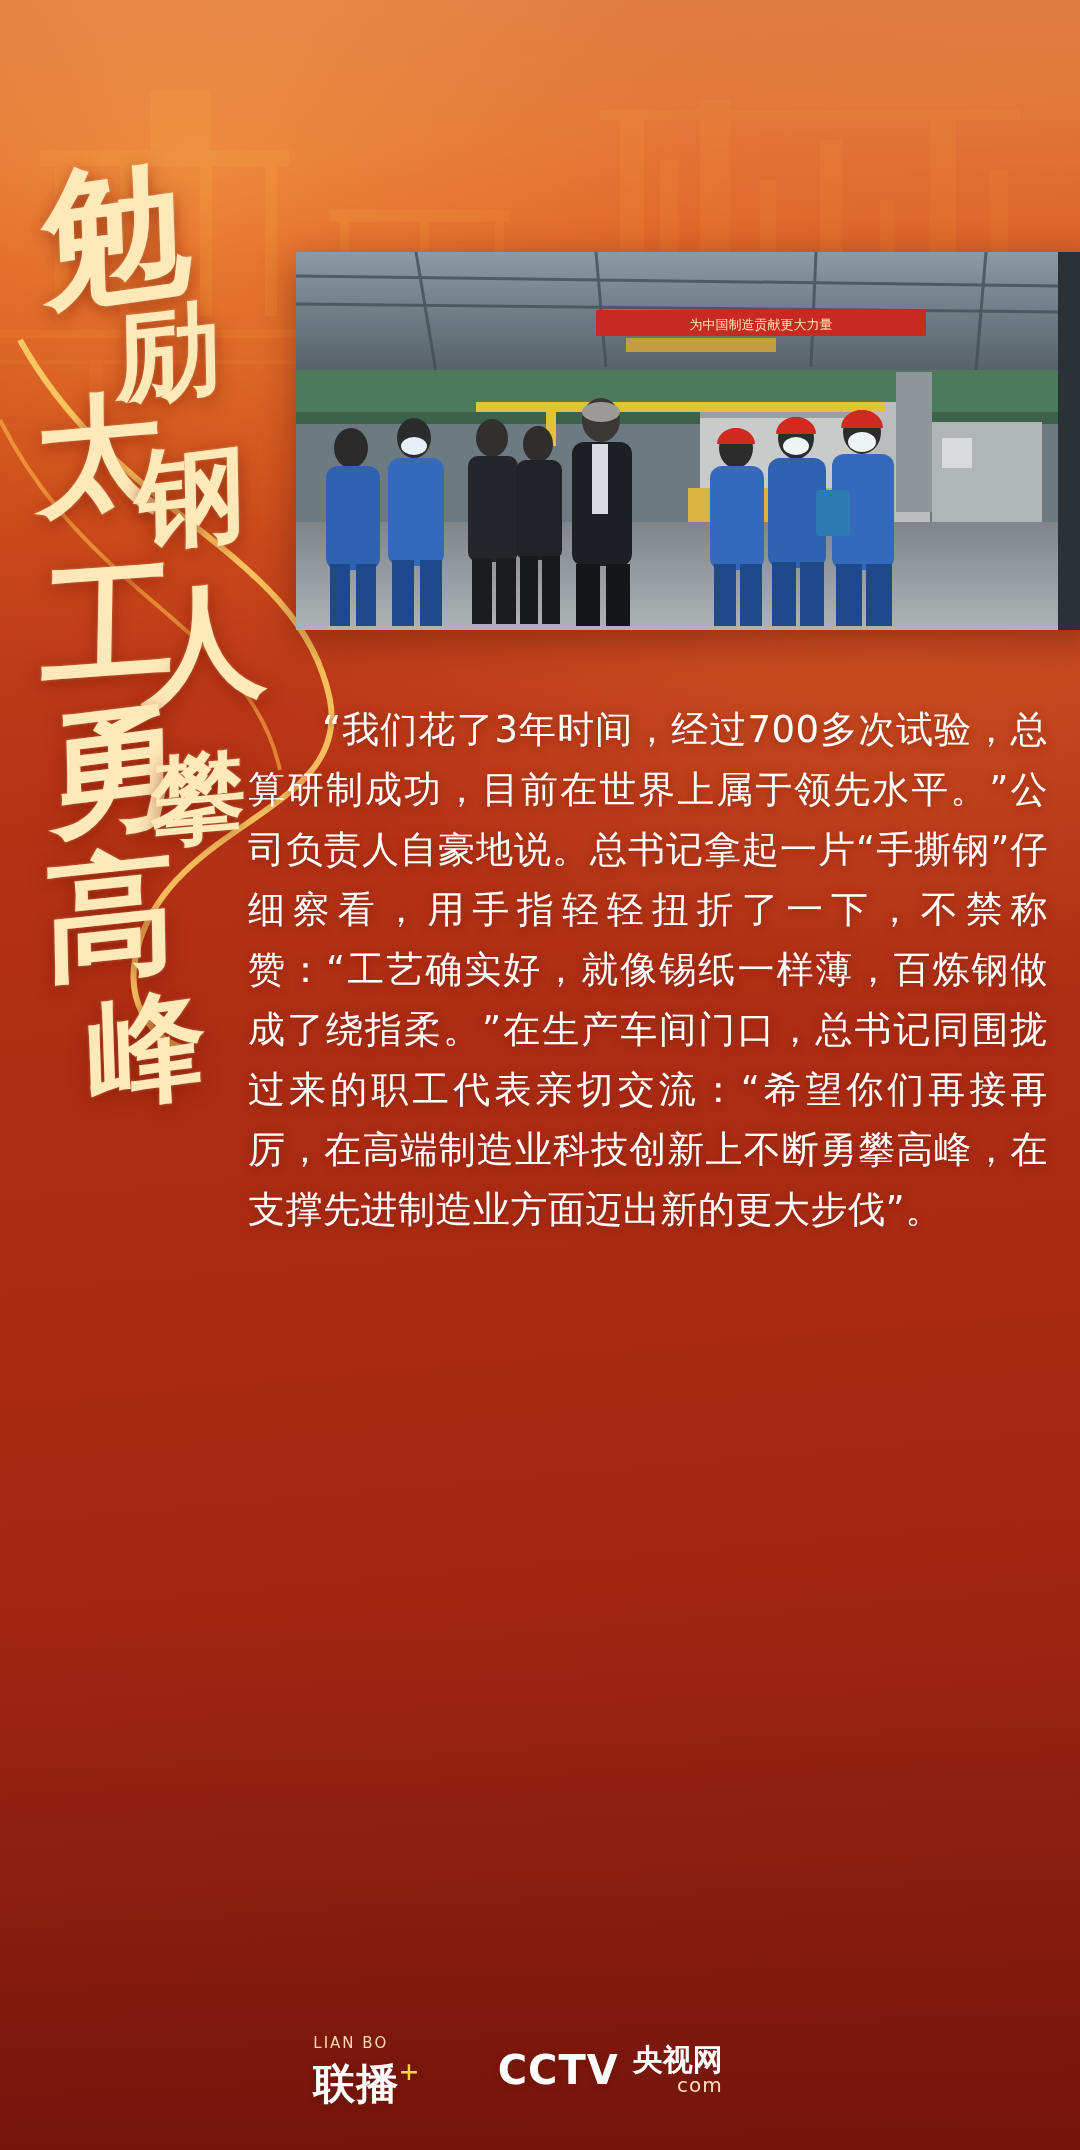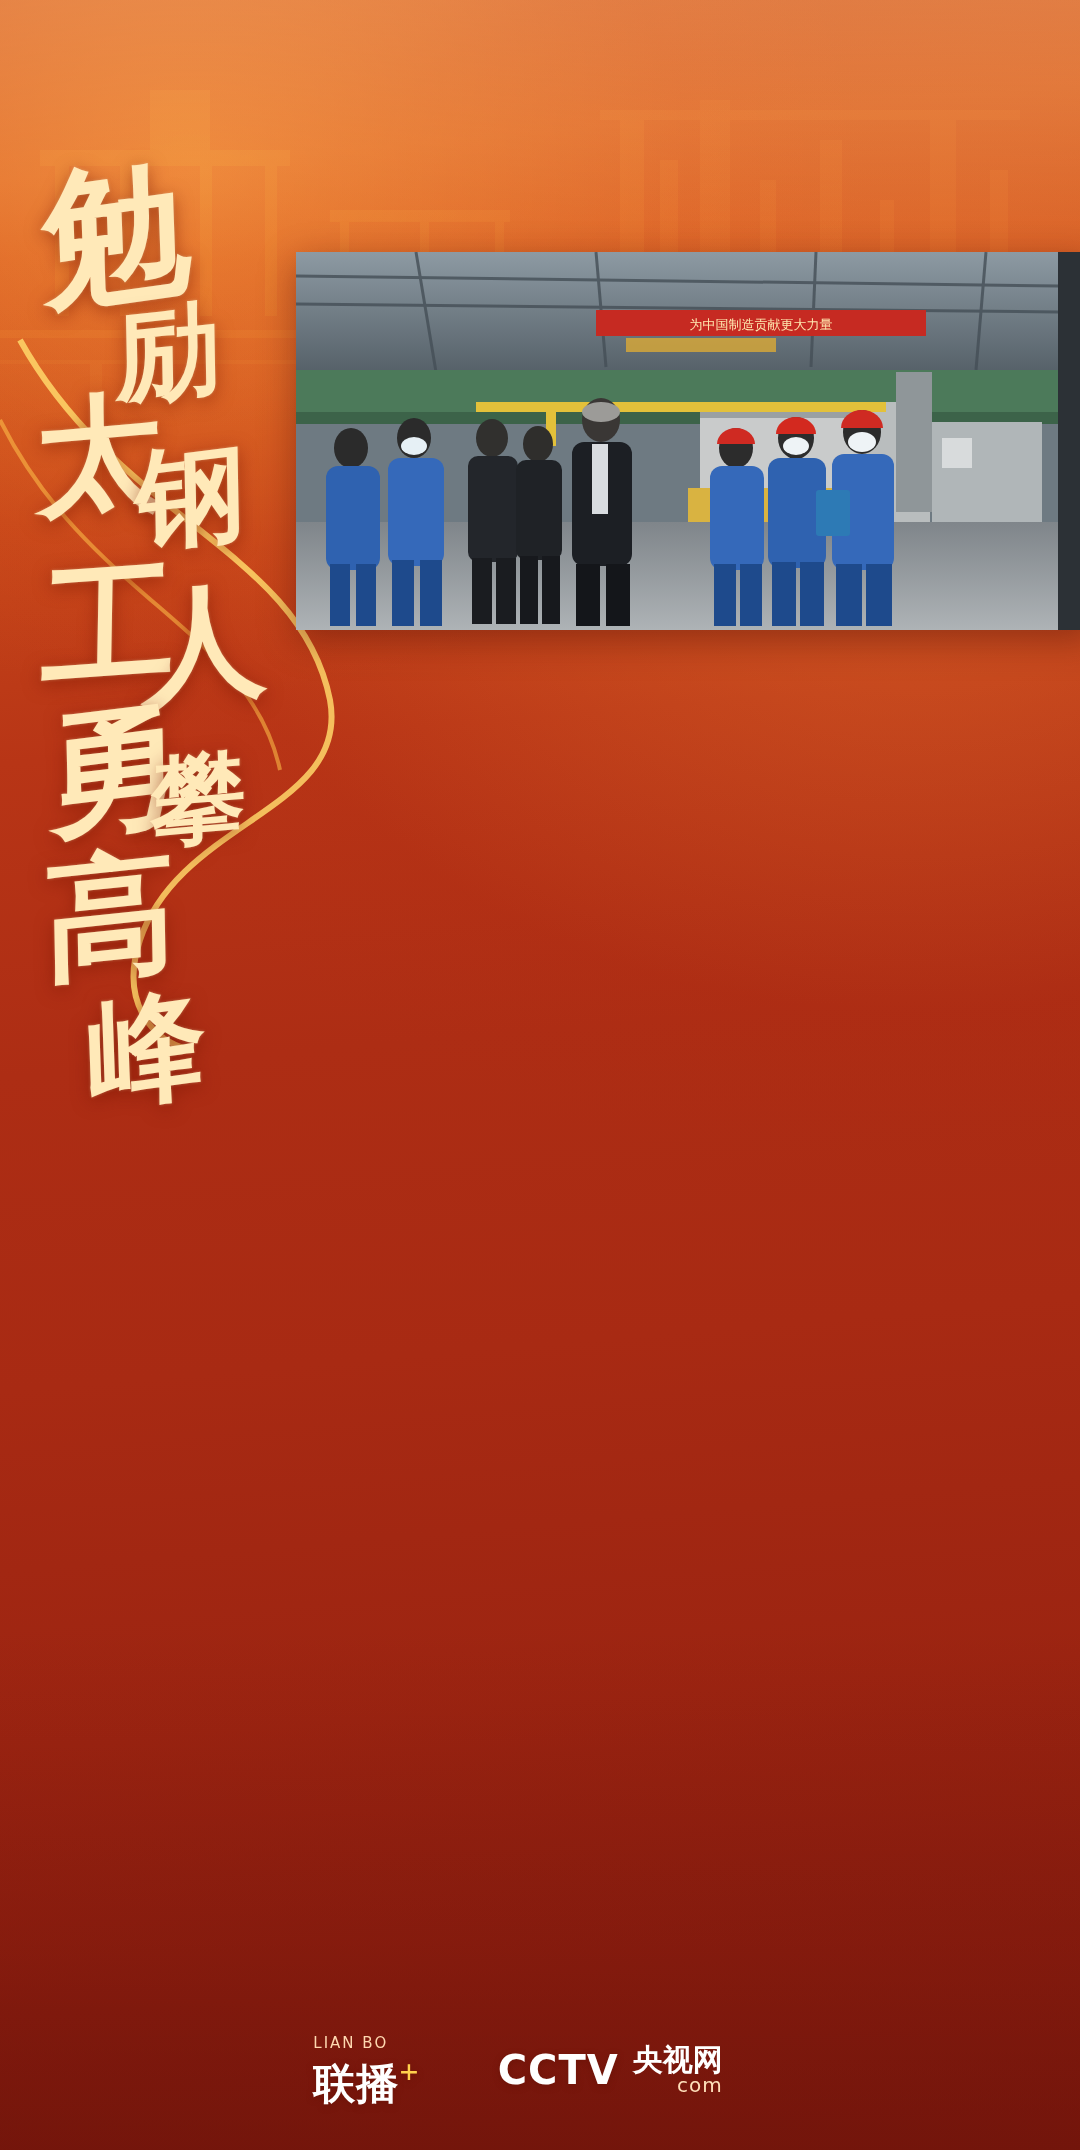--- a/index.html
+++ b/index.html
@@ -331,20 +331,21 @@
         <ellipse cx="566" cy="190" rx="14" ry="10" fill="#eef3f6"></ellipse>
         <rect x="536" y="202" width="62" height="116" rx="12" fill="#3569ba"></rect>
         <rect x="540" y="312" width="26" height="62" fill="#1e4a8c"></rect>
         <rect x="570" y="312" width="26" height="62" fill="#1e4a8c"></rect>
         <rect x="520" y="238" width="34" height="46" rx="3" fill="#2d7ab5"></rect>
       </g>
     </svg>
   </div>
 
   <div class="article">
+    <p>“我们花了3年时间，经过700多次试验，总算研制成功，目前在世界上属于领先水平。”公司负责人自豪地说。总书记拿起一片“手撕钢”仔细察看，用手指轻轻扭折了一下，不禁称赞：“工艺确实好，就像锡纸一样薄，百炼钢做成了绕指柔。”在生产车间门口，总书记同围拢过来的职工代表亲切交流：“希望你们再接再厉，在高端制造业科技创新上不断勇攀高峰，在支撑先进制造业方面迈出新的更大步伐”。</p>
   </div>
 
   <div class="footer">
     <div class="logo-lianbo">
       <span class="lianbo-top">LIAN BO</span>
       <span class="lianbo-main"><span>联播</span><span class="lianbo-plus">+</span></span>
     </div>
     <div class="logo-cctv">
       <span class="cctv-word">CCTV</span>
       <span class="cctv-right">

